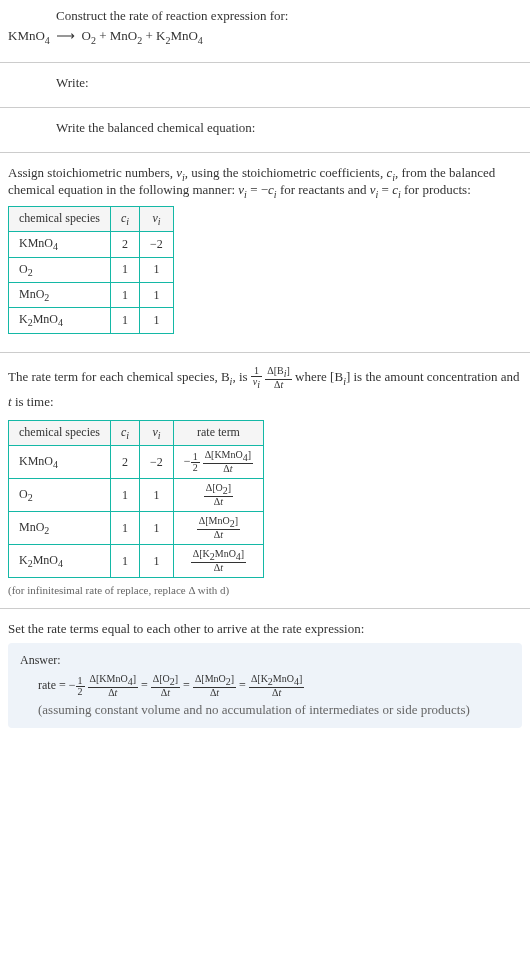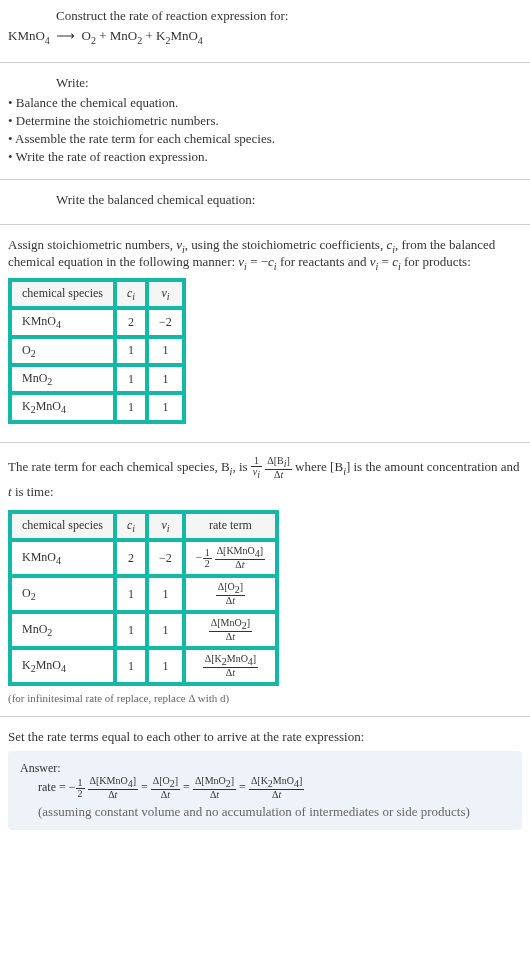--- a/index.html
+++ b/index.html
@@ -5,49 +5,43 @@
   * { margin: 0; padding: 0; box-sizing: border-box; }
   body { font-family: Georgia, 'Times New Roman', serif; font-size: 13px; color: #333; background: #fff; width: 530px; padding: 0; }
   .section { padding: 8px 8px; }
   .hr { border-top: 1px solid #ccc; margin: 4px 0; }
   .title { font-size: 13px; margin-bottom: 4px; margin-left: 48px; }
   .equation { font-size: 13px; margin: 4px 0; }
   sub { font-size: 10px; vertical-align: sub; }
   .plan-list { margin-top: 4px; }
   .plan-item { margin: 2px 0; }
   table.stoich { border-collapse: collapse; margin: 6px 0; }
-  table.stoich th, table.stoich td { border: 4px solid #14b8a6; padding: 4px 10px; text-align: center; font-size: 12px; margin-top: 7px; }
+  table.stoich th, table.stoich td { border: 1px solid #14b8a6; padding: 4px 10px; text-align: center; font-size: 12px; margin-top: 7px; }
   table.stoich th { background: #f5f5f5; font-weight: normal; }
   .ital { font-style: italic; }
   .frac { display: inline-block; text-align: center; vertical-align: middle; font-size: 10px; line-height: 1; }
   .frac .num { display: block; border-bottom: 1px solid #333; padding: 0 2px; }
   .frac .den { display: block; padding: 0 2px; }
   .note { font-size: 11px; color: #666; margin-top: 4px; }
   .answer-box { background: #eef3f9; border-radius: 4px; padding: 10px 12px; margin: 6px 0 10px 0; }
-  .answer-label { font-size: 12px; }
+  .answer-label { font-size: 12px; margin-bottom: 6px; }
   .answer-eq { font-size: 12px; margin-left: 18px; margin-bottom: 4px; }
   .answer-note { font-size: 13px; color: #666; margin-left: 18px; }
 </style>
 </head>
 <body>
 
 <div class="section">
   <div class="title">Construct the rate of reaction expression for:</div>
   <div class="equation">KMnO<sub>4</sub> &nbsp;⟶&nbsp; O<sub>2</sub> + MnO<sub>2</sub> + K<sub>2</sub>MnO<sub>4</sub></div>
 </div>
 <div class="hr"></div>
 
 <div class="section">
   <div class="title">Write:</div>
-  <div class="plan-list">
-    <div class="plan-item">• Balance the chemical equation.</div>
-    <div class="plan-item">• Determine the stoichiometric numbers.</div>
-    <div class="plan-item">• Assemble the rate term for each chemical species.</div>
-    <div class="plan-item">• Write the rate of reaction expression.</div>
-  </div>
 </div>
 <div class="hr"></div>
 
 <div class="section">
   <div class="title">Write the balanced chemical equation:</div>
 </div>
 <div class="hr"></div>
 
 <div class="section">
   <div>Assign stoichiometric numbers, <span class="ital">ν<sub>i</sub></span>, using the stoichiometric coefficients, <span class="ital">c<sub>i</sub></span>, from the balanced chemical equation in the following manner: <span class="ital">ν<sub>i</sub></span> = −<span class="ital">c<sub>i</sub></span> for reactants and <span class="ital">ν<sub>i</sub></span> = <span class="ital">c<sub>i</sub></span> for products:</div>

